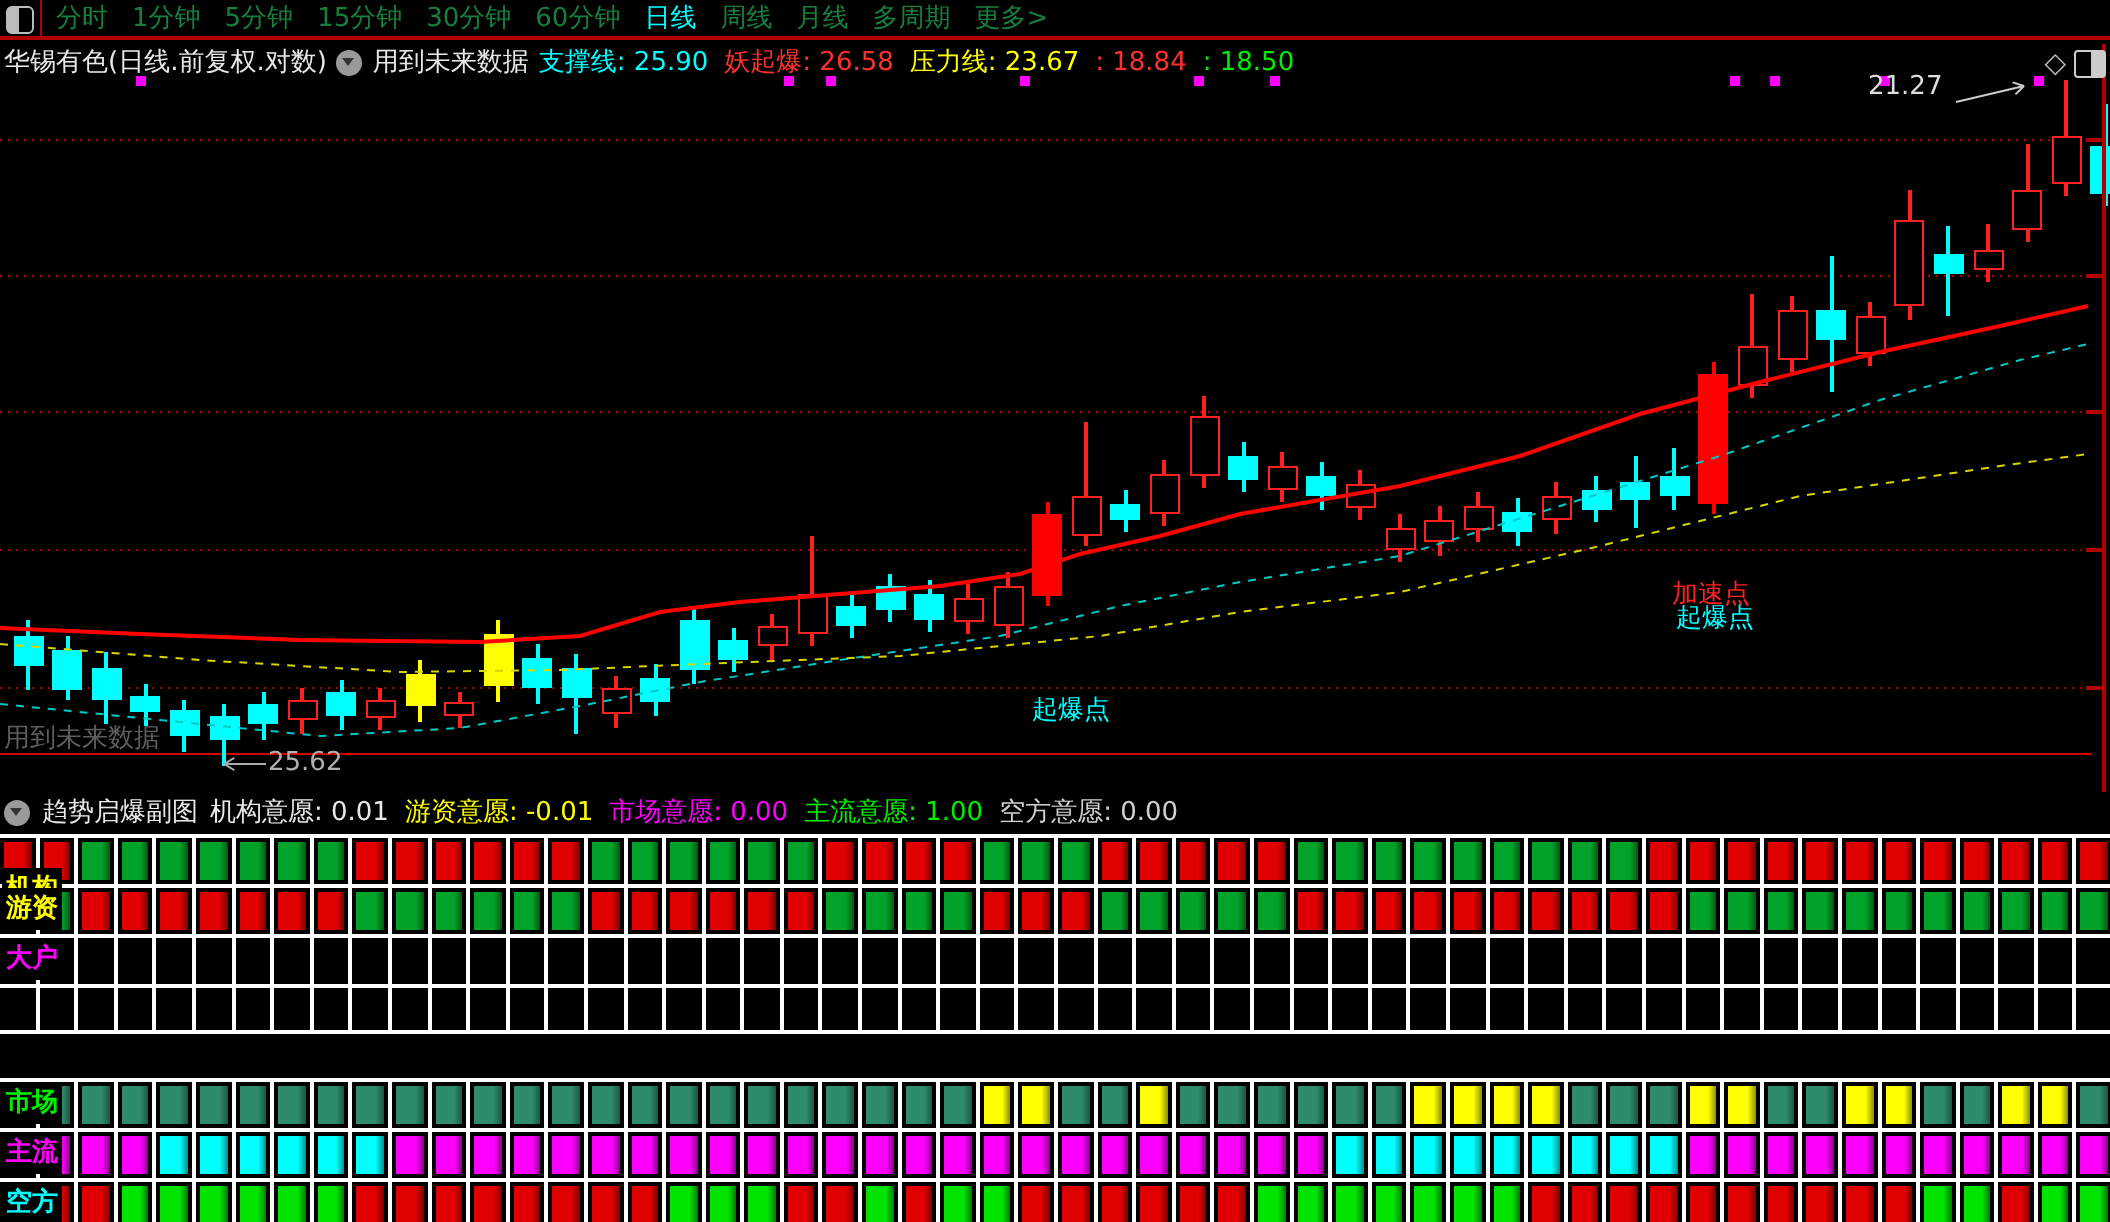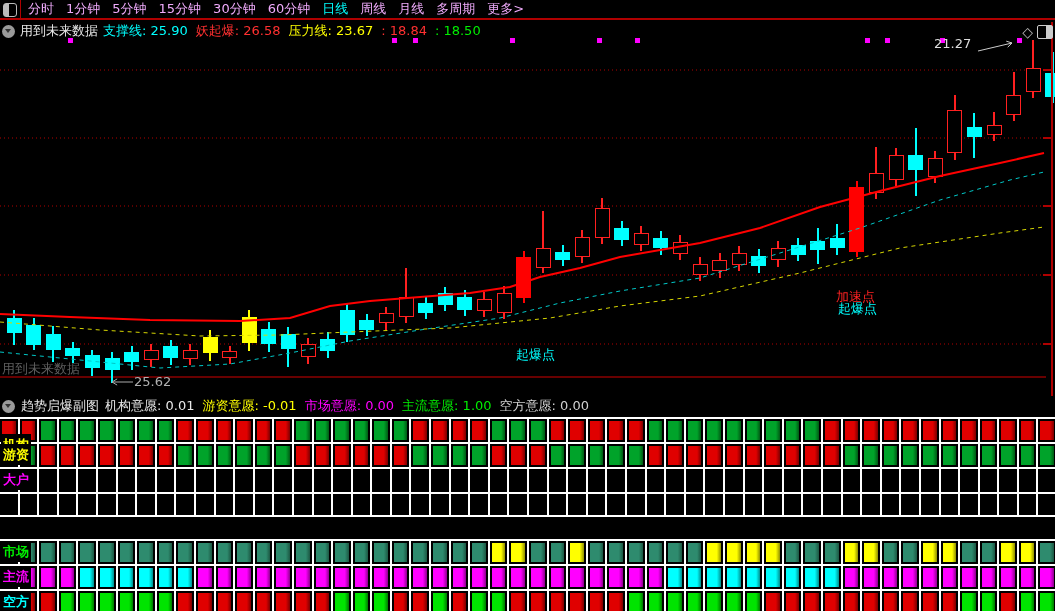--- a/index.html
+++ b/index.html
@@ -5,21 +5,21 @@
   html,body{margin:0;padding:0;background:#222;}
   .screen{position:relative;width:1055px;height:611px;background:#000;overflow:hidden;
           font-family:"DejaVu Sans","Liberation Sans",sans-serif;color:#ddd;}
   
   .topbar{position:absolute;left:0;top:0;width:1055px;height:20px;background:#000;
           border-bottom:2px solid #b00000;box-sizing:border-box;z-index:20;}
   .win-icon{position:absolute;left:3px;top:3px;width:12px;height:12px;border:1px solid #bbb;
             border-radius:3px;background:linear-gradient(90deg,#bbb 0 45%,#000 45%);}
   .topbar .sep0{position:absolute;left:20px;top:0;width:1px;height:18px;background:#b00000;}
   .menu{position:absolute;left:22px;top:0;height:18px;display:flex;align-items:center;}
-  .menu .mi{padding:0 6px;font-size:13px;color:#f0abfc;white-space:nowrap;cursor:default;}
+  .menu .mi{padding:0 6px;font-size:13px;color:#15803d;white-space:nowrap;cursor:default;}
   .menu .mi.active{color:#00ffff;}
   .menu-right{position:absolute;right:0;top:0;height:18px;display:flex;align-items:center;}
   .menu-right .mi{padding:0 6px;font-size:13px;color:#e0e0e0;border-left:1px solid #b00000;
                   white-space:nowrap;height:18px;line-height:18px;}
   
   .chart-title{position:absolute;top:22px;left:2px;height:18px;display:flex;align-items:center;
                font-size:13px;z-index:12;white-space:nowrap;}
   .chart-title>*{margin-right:5px;}
   .circle-icon{display:inline-block;width:13px;height:13px;border-radius:50%;background:#9a9a9a;position:relative;}
   .circle-icon:after{content:"";position:absolute;left:3px;top:4px;border-left:3px solid transparent;
@@ -69,20 +69,21 @@
         <span class="mi">60分钟</span>
         <span class="mi active">日线</span>
         <span class="mi">周线</span>
         <span class="mi">月线</span>
         <span class="mi">多周期</span>
         <span class="mi">更多&gt;</span>
       </div>
   </div>
 
   <div class="chart-title">
+    <span style="color:#e8e8e8">华锡有色(日线.前复权.对数)</span>
     <span class="circle-icon"></span>
     <span style="color:#e8e8e8">用到未来数据</span>
     <span id="title-fields"><span style="color: rgb(0, 255, 255); margin-right: 8px;">支撑线: 25.90</span><span style="color: rgb(255, 48, 48); margin-right: 8px;">妖起爆: 26.58</span><span style="color: rgb(255, 255, 0); margin-right: 8px;">压力线: 23.67</span><span style="color: rgb(255, 48, 48); margin-right: 8px;">: 18.84</span><span style="color: rgb(0, 238, 0); margin-right: 8px;">: 18.50</span></span>
   </div>
   <div class="tr-icons">
     <span class="diamond">◇</span>
     <span class="winbtn"></span>
   </div>
 
   <div class="chart">

